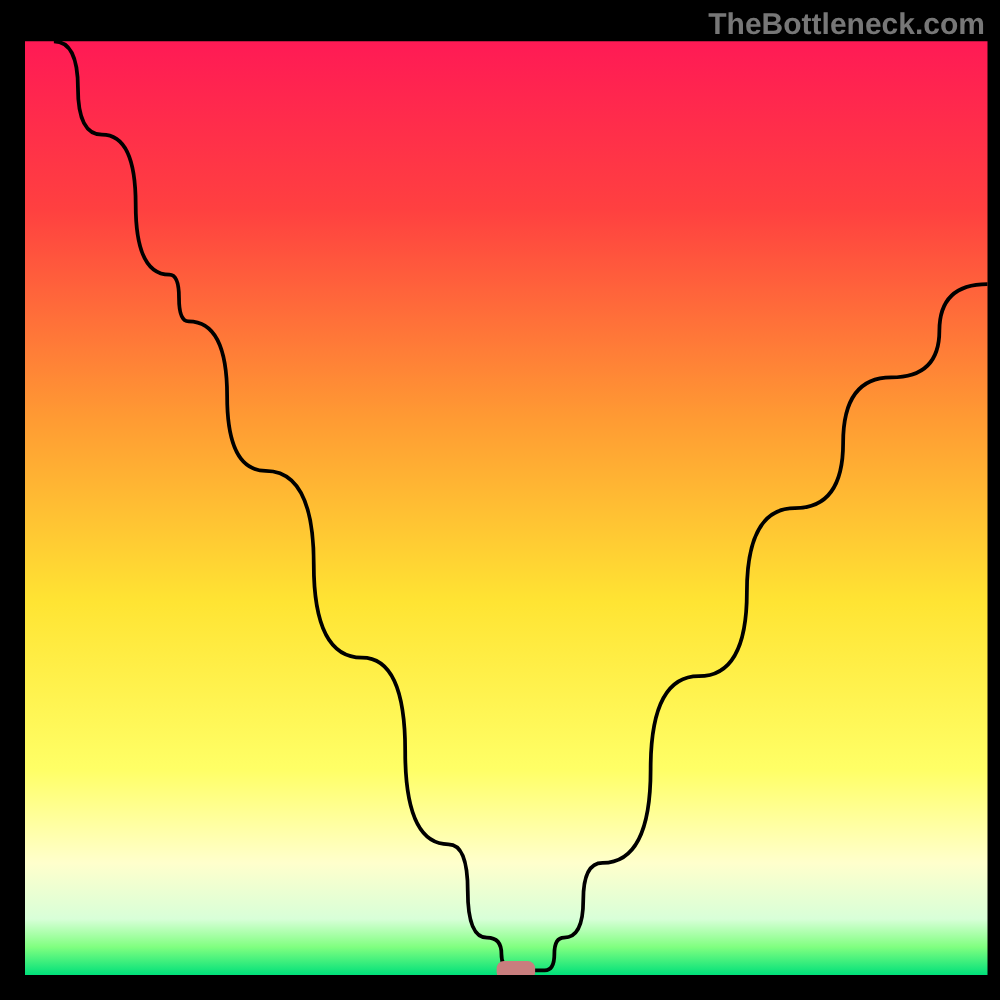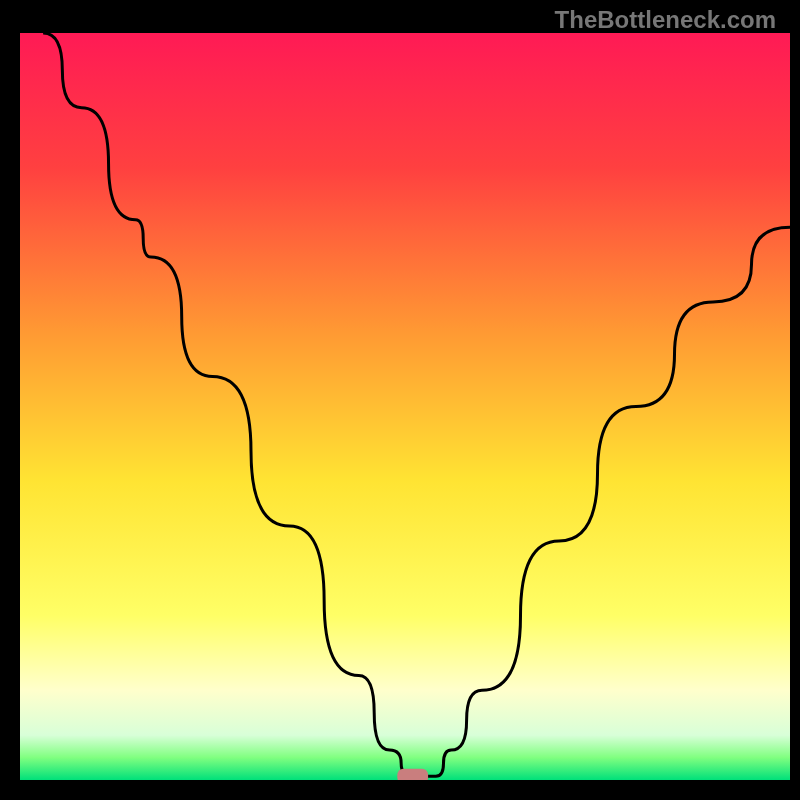--- a/index.html
+++ b/index.html
@@ -11,21 +11,21 @@
     overflow: hidden;
   }
   .chart-container {
     position: relative;
     width: 800px;
     height: 800px;
   }
   .watermark {
     position: absolute;
     top: 6px;
-    right: 24px;
+    right: 12px;
     font-family: Arial, Helvetica, sans-serif;
     font-size: 24px;
     font-weight: bold;
     color: #777;
     z-index: 10;
   }
   svg {
     display: block;
   }
 </style>

